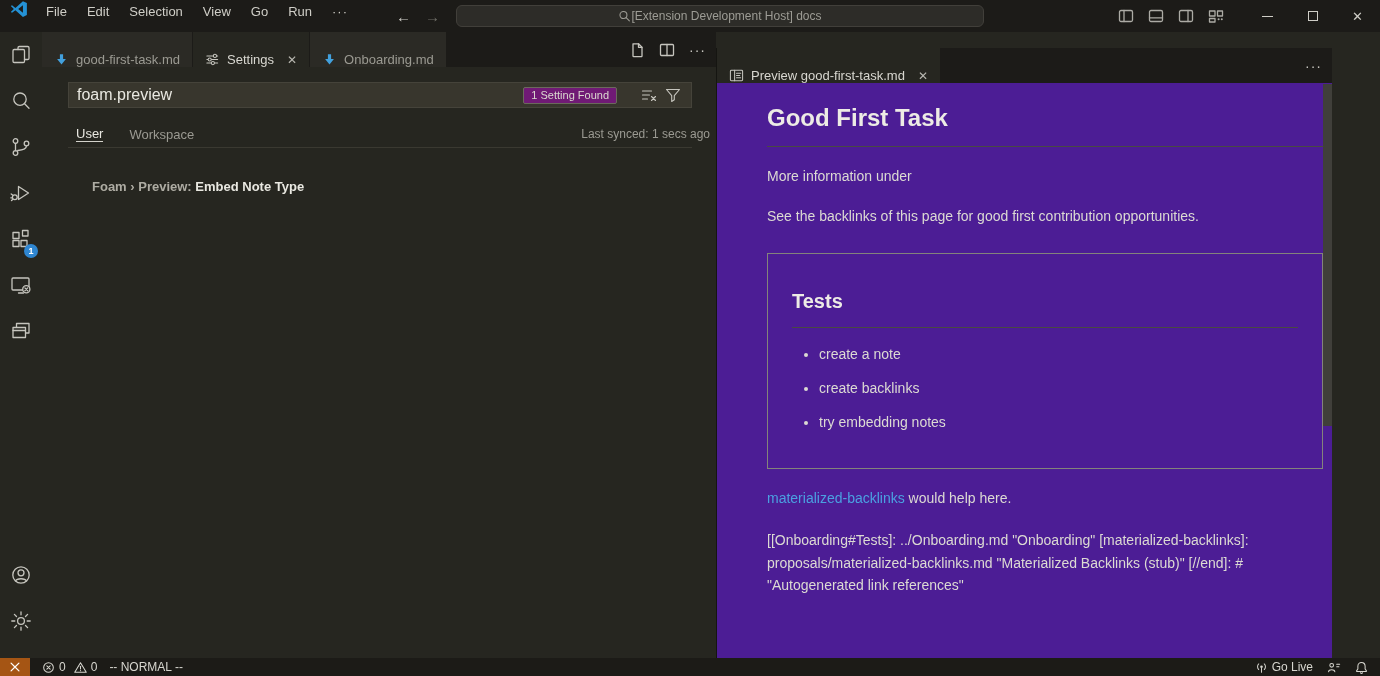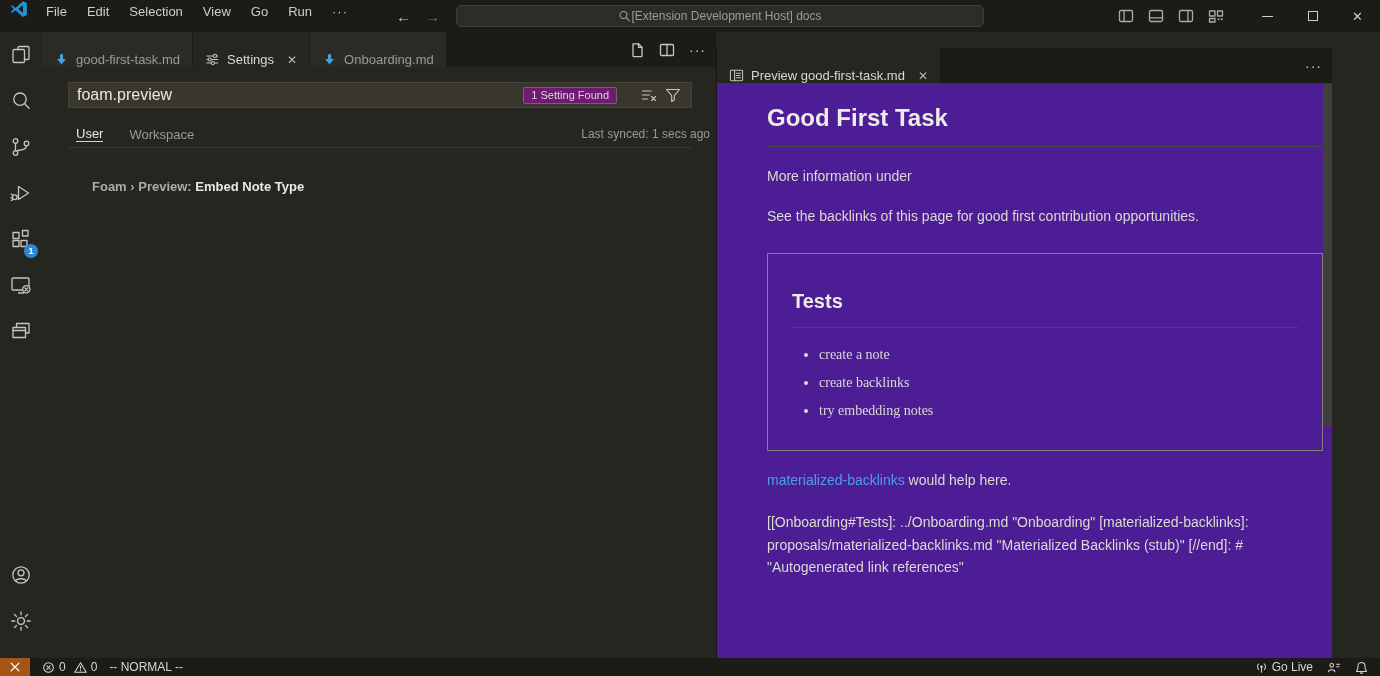--- a/index.html
+++ b/index.html
@@ -74,21 +74,21 @@
   .setting-select svg { margin-left:auto; }
 
   
   .preview-body { position:absolute; left:0; top:35px; width:664px; height:591px; overflow:hidden; }
   .preview-inner { padding:17px 58px 0 50px; font-size:14px; color:#dcdad3; line-height:1.5; }
   .md-h1 { font-size:24px; font-weight:600; color:#edebe5; padding-bottom:10px; border-bottom:1px solid #4a4943; }
   .md-p { margin-top:19px; }
   .note-card { margin-top:26px; border:1px solid #84837b; padding:32px 24px 22px; }
   .md-h2 { font-size:20px; font-weight:700; color:#edebe5; padding-bottom:11px; border-bottom:1px solid #4a4943; }
   .note-card ul { margin:16px 0 0; padding-left:27px; }
-  .note-card li { margin:7px 0;font-family:Liberation Serif, serif; }
+  .note-card li { margin:13px 0; }
   .md-link { color:#4ba0e1;text-align:center; }
   .md-refs { margin-top:20px; line-height:1.62; }
   .preview-scrollbar { position:absolute; right:0; top:36px; width:9px; height:342px; background:#403f3a; }
 
   
   .statusbar { position:absolute; left:0; bottom:0; width:1380px; height:18px;
     background:#1c1b17; display:flex; align-items:center; font-size:12px; color:#d7d6cf; z-index:5; }
   .sb-remote { width:30px; height:18px; background:#a55514; display:flex; align-items:center; justify-content:center; }
   .sb-item { display:flex; align-items:center; gap:4px; margin-left:12px; }
   .sb-right { margin-left:auto; display:flex; align-items:center; gap:14px; padding-right:12px; }

